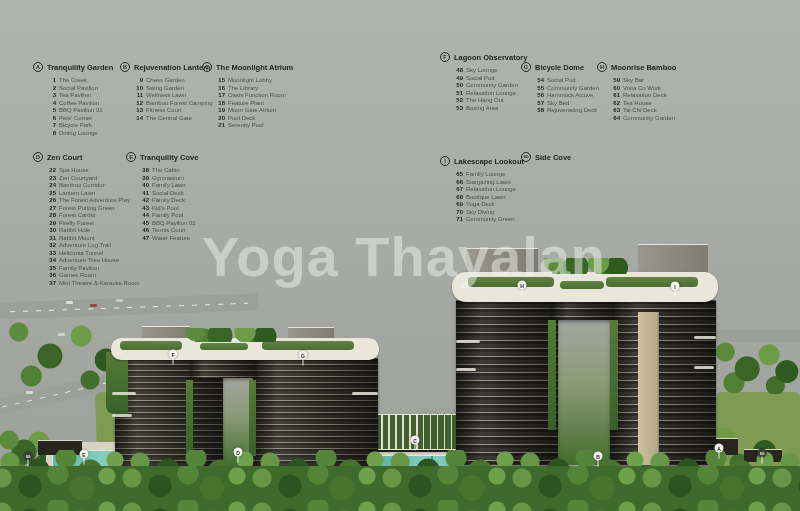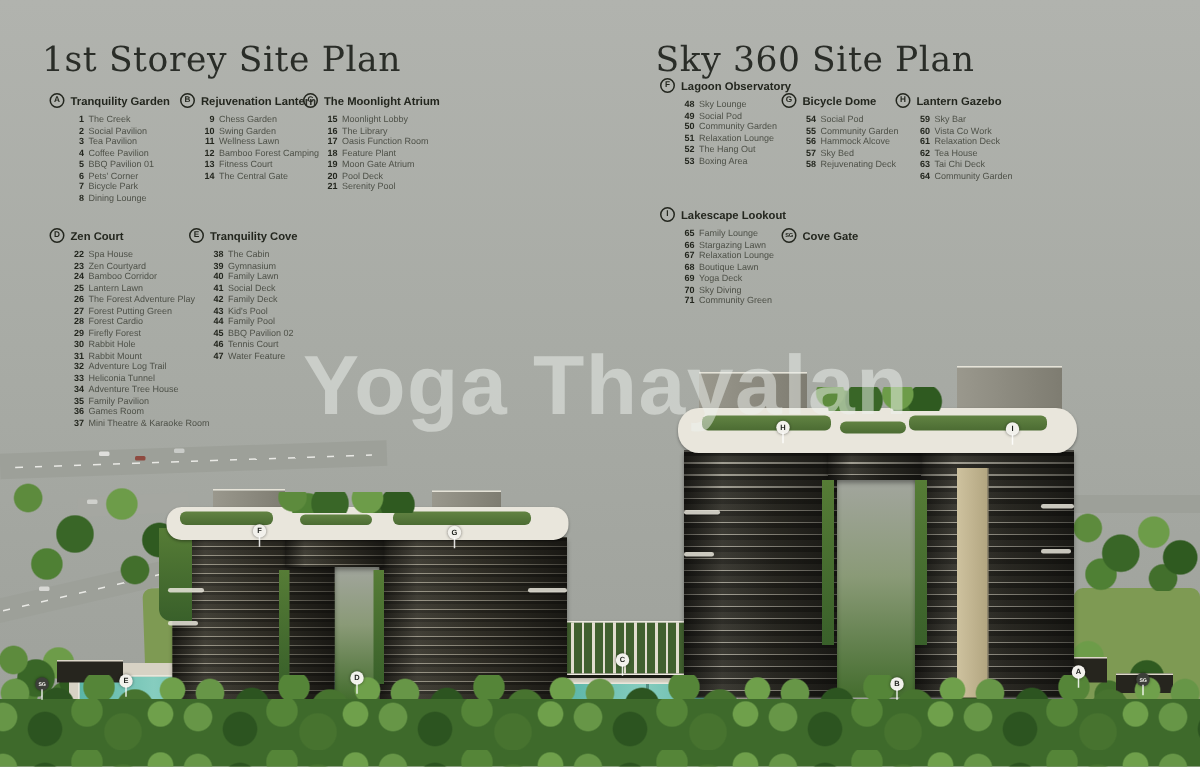--- a/index.html
+++ b/index.html
@@ -183,21 +183,20 @@
       <div class="marker" style="left: 415px; top: 440px;">C</div>
       <div class="marker" style="left: 598px; top: 456px;">B</div>
       <div class="marker" style="left: 719px; top: 448px;">A</div>
       <div class="marker dark" style="left: 28px; top: 456px;">SG</div>
       <div class="marker dark" style="left: 762px; top: 453px;">SG</div>
     </div>
 
   <div class="watermark">Yoga Thayalan</div>
 
   <div class="legend-root">
-      <div class="plan-title" style="left: 28px; top: 27px;">1st Storey Site Plan</div>
       <div class="section" style="left: 33px; top: 62px;">
         <div class="sec-head">
           <div class="sec-circle">A</div>
           <div class="sec-name">Tranquility Garden</div>
         </div>
         <div class="items">
           <div class="item">
             <div class="num" style="display: inline-block;">1</div>
             <div class="lbl" style="display: inline-block;">The Creek</div>
           </div>
@@ -412,21 +411,20 @@
           <div class="item">
             <div class="num" style="display: inline-block;">46</div>
             <div class="lbl" style="display: inline-block;">Tennis Court</div>
           </div>
           <div class="item">
             <div class="num" style="display: inline-block;">47</div>
             <div class="lbl" style="display: inline-block;">Water Feature</div>
           </div>
         </div>
       </div>
-      <div class="plan-title" style="left: 437px; top: 27px;">Sky 360 Site Plan</div>
       <div class="section" style="left: 440px; top: 52px;">
         <div class="sec-head">
           <div class="sec-circle">F</div>
           <div class="sec-name">Lagoon Observatory</div>
         </div>
         <div class="items">
           <div class="item">
             <div class="num" style="display: inline-block;">48</div>
             <div class="lbl" style="display: inline-block;">Sky Lounge</div>
           </div>
@@ -476,21 +474,21 @@
           </div>
           <div class="item">
             <div class="num" style="display: inline-block;">58</div>
             <div class="lbl" style="display: inline-block;">Rejuvenating Deck</div>
           </div>
         </div>
       </div>
       <div class="section" style="left: 597px; top: 62px;">
         <div class="sec-head">
           <div class="sec-circle">H</div>
-          <div class="sec-name">Lantern Gazebo</div>
+          <div class="sec-name">Moonrise Bamboo</div>
         </div>
         <div class="items">
           <div class="item">
             <div class="num" style="display: inline-block;">59</div>
             <div class="lbl" style="display: inline-block;">Sky Bar</div>
           </div>
           <div class="item">
             <div class="num" style="display: inline-block;">60</div>
             <div class="lbl" style="display: inline-block;">Vista Co Work</div>
           </div>
@@ -505,21 +503,21 @@
           <div class="item">
             <div class="num" style="display: inline-block;">63</div>
             <div class="lbl" style="display: inline-block;">Tai Chi Deck</div>
           </div>
           <div class="item">
             <div class="num" style="display: inline-block;">64</div>
             <div class="lbl" style="display: inline-block;">Community Garden</div>
           </div>
         </div>
       </div>
-      <div class="section" style="left: 440px; top: 138px;">
+      <div class="section" style="left: 440px; top: 156px;">
         <div class="sec-head">
           <div class="sec-circle">I</div>
           <div class="sec-name">Lakescape Lookout</div>
         </div>
         <div class="items">
           <div class="item">
             <div class="num" style="display: inline-block;">65</div>
             <div class="lbl" style="display: inline-block;">Family Lounge</div>
           </div>
           <div class="item">
@@ -544,18 +542,18 @@
           </div>
           <div class="item">
             <div class="num" style="display: inline-block;">71</div>
             <div class="lbl" style="display: inline-block;">Community Green</div>
           </div>
         </div>
       </div>
       <div class="section" style="left: 521px; top: 152px;">
         <div class="sec-head">
           <div class="sec-circle small">SG</div>
-          <div class="sec-name">Cove Gate</div>
+          <div class="sec-name">Side Cove</div>
         </div>
         <div class="items"></div>
       </div>
     </div>
 </div>
 
 </body></html>

